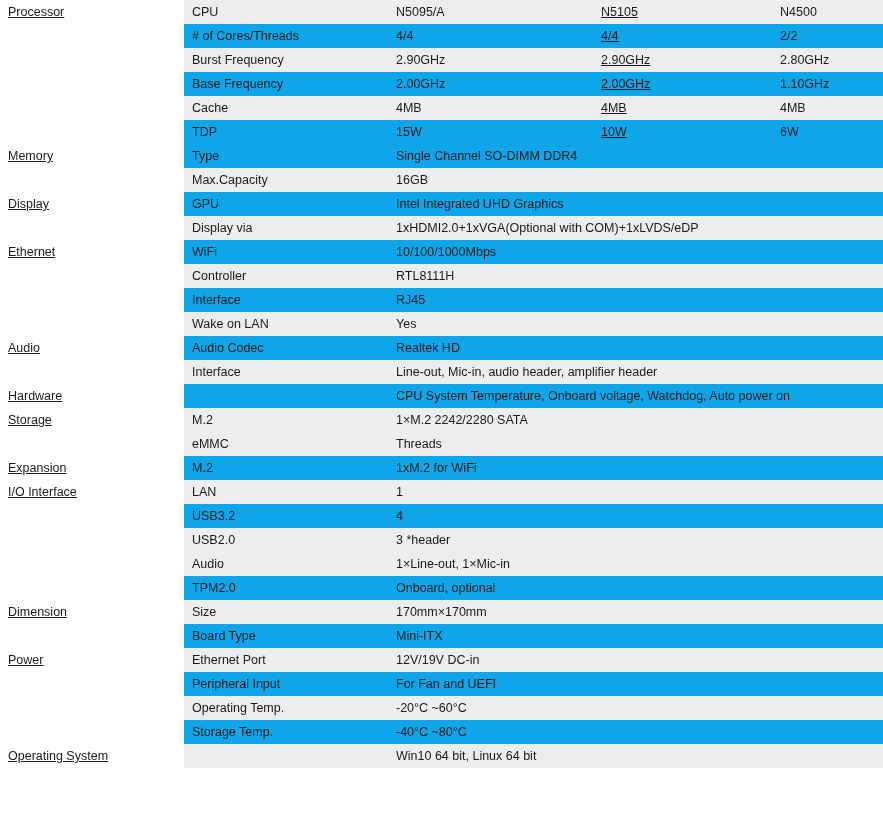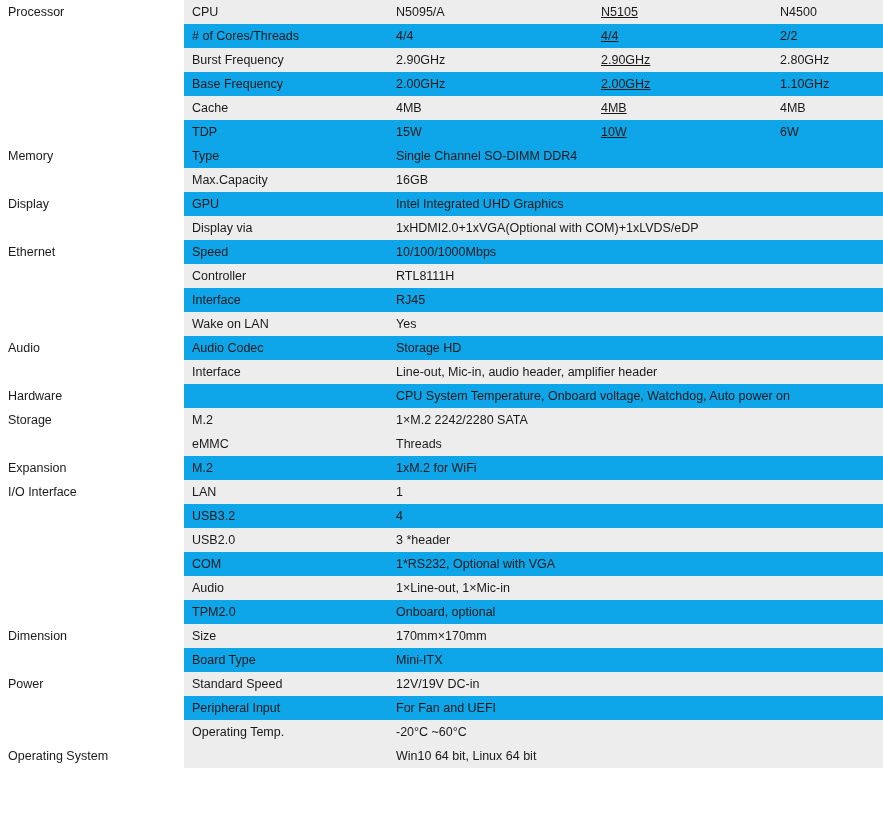--- a/index.html
+++ b/index.html
@@ -25,20 +25,21 @@
     vertical-align: middle;
     line-height: 14px;
     height: 13px;
     border: none;
   }
   td.cat {
     width: 168px;
     background: #ffffff !important;
     padding-left: 6px;
     white-space: nowrap;
+    text-decoration: underline;
   }
   td.item {
     width: 188px;
     padding-left: 12px;
     white-space: nowrap;
   }
   td.v1 {
     width: 189px;
     padding-left: 8px;
     white-space: nowrap;
@@ -128,42 +129,42 @@
         <td class="item">GPU</td>
         <td class="v1" colspan="3">Intel Integrated UHD Graphics</td>
       </tr>
       <tr class="shaded">
         <td class="cat"></td>
         <td class="item">Display via</td>
         <td class="v1" colspan="3">1xHDMI2.0+1xVGA(Optional with COM)+1xLVDS/eDP</td>
       </tr>
       <tr class="plain">
         <td class="cat">Ethernet</td>
-        <td class="item">Speed</td>
+        <td class="item">WiFi</td>
         <td class="v1" colspan="3">10/100/1000Mbps</td>
       </tr>
       <tr class="shaded">
         <td class="cat"></td>
         <td class="item">Controller</td>
         <td class="v1" colspan="3">RTL8111H</td>
       </tr>
       <tr class="plain">
         <td class="cat"></td>
         <td class="item">Interface</td>
         <td class="v1" colspan="3">RJ45</td>
       </tr>
       <tr class="shaded">
         <td class="cat"></td>
         <td class="item">Wake on LAN</td>
         <td class="v1" colspan="3">Yes</td>
       </tr>
       <tr class="plain">
         <td class="cat">Audio</td>
         <td class="item">Audio Codec</td>
-        <td class="v1" colspan="3">Storage HD</td>
+        <td class="v1" colspan="3">Realtek HD</td>
       </tr>
       <tr class="shaded">
         <td class="cat"></td>
         <td class="item">Interface</td>
         <td class="v1" colspan="3">Line-out, Mic-in, audio header, amplifier header</td>
       </tr>
       <tr class="plain">
         <td class="cat">Hardware</td>
         <td class="item"></td>
         <td class="v1" colspan="3">CPU System Temperature, Onboard voltage, Watchdog, Auto power on</td>
@@ -191,25 +192,20 @@
       <tr class="plain">
         <td class="cat"></td>
         <td class="item">USB3.2</td>
         <td class="v1" colspan="3">4</td>
       </tr>
       <tr class="shaded">
         <td class="cat"></td>
         <td class="item">USB2.0</td>
         <td class="v1" colspan="3">3 *header</td>
       </tr>
-      <tr class="plain">
-        <td class="cat"></td>
-        <td class="item">COM</td>
-        <td class="v1" colspan="3">1*RS232, Optional with VGA</td>
-      </tr>
       <tr class="shaded">
         <td class="cat"></td>
         <td class="item">Audio</td>
         <td class="v1" colspan="3">1×Line-out, 1×Mic-in</td>
       </tr>
       <tr class="plain">
         <td class="cat"></td>
         <td class="item">TPM2.0</td>
         <td class="v1" colspan="3">Onboard, optional</td>
       </tr>
@@ -218,32 +214,37 @@
         <td class="item">Size</td>
         <td class="v1" colspan="3">170mm×170mm</td>
       </tr>
       <tr class="plain">
         <td class="cat"></td>
         <td class="item">Board Type</td>
         <td class="v1" colspan="3">Mini-ITX</td>
       </tr>
       <tr class="shaded">
         <td class="cat">Power</td>
-        <td class="item">Standard Speed</td>
+        <td class="item">Ethernet Port</td>
         <td class="v1" colspan="3">12V/19V DC-in</td>
       </tr>
       <tr class="plain">
         <td class="cat"></td>
         <td class="item">Peripheral Input</td>
         <td class="v1" colspan="3">For Fan and UEFI</td>
       </tr>
       <tr class="shaded">
         <td class="cat"></td>
         <td class="item">Operating Temp.</td>
         <td class="v1" colspan="3">-20°C ~60°C</td>
+      </tr>
+      <tr class="plain">
+        <td class="cat"></td>
+        <td class="item">Storage Temp.</td>
+        <td class="v1" colspan="3">-40°C ~80°C</td>
       </tr>
       <tr class="shaded lastrow">
         <td class="cat">Operating System</td>
         <td class="item"></td>
         <td class="v1" colspan="3">Win10 64 bit, Linux 64 bit</td>
       </tr>
     </tbody>
 </table>
 
 </body></html>

